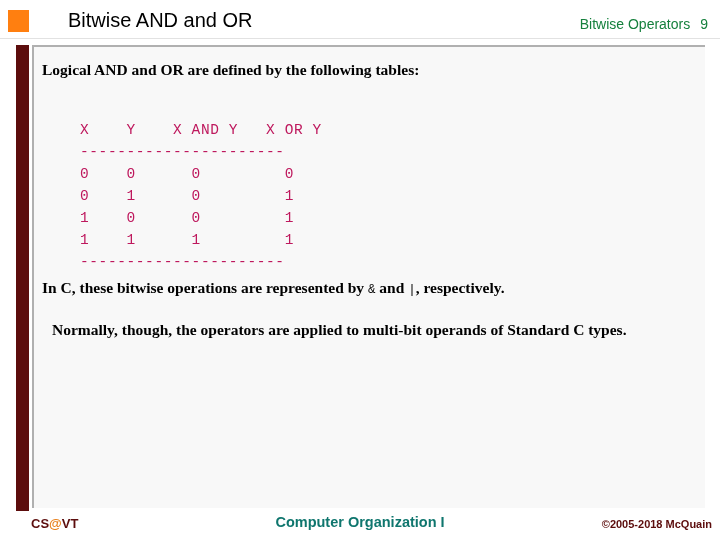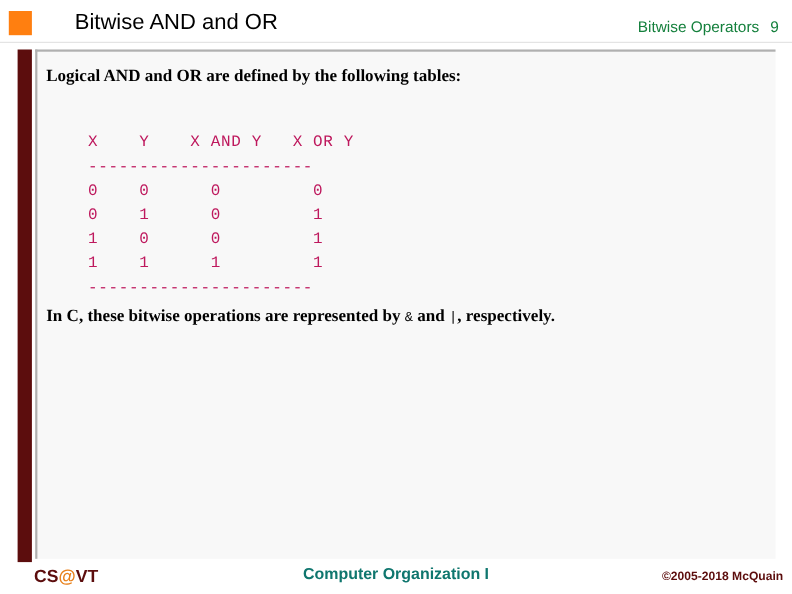--- a/index.html
+++ b/index.html
@@ -124,21 +124,21 @@
     left: 0;
     top: 510px;
     width: 720px;
     height: 30px;
   }
   #footer-logo {
     position: absolute;
     left: 31px;
     top: 6px;
     font-family: "Liberation Sans", sans-serif;
-    font-size: 16px;
+    font-size: 13px;
     font-weight: bold;
     color: #5c0d0d;
     white-space: nowrap;
   }
   #footer-logo .at-symbol { color: #e8801b; }
   #footer-course {
     position: absolute;
     left: 0;
     top: 4px;
     width: 720px;
@@ -181,20 +181,21 @@
   <pre id="truth-table-block">X    Y    X AND Y   X OR Y
 ----------------------
 0    0      0         0
 0    1      0         1
 1    0      0         1
 1    1      1         1
 ----------------------</pre>
 
   <div class="body-line" id="c-operators-line"><span>In C, these bitwise operations are represented by </span><span class="mono-inline">&amp;</span><span> and </span><span class="mono-inline">|</span><span>, respectively.</span></div>
 
+  <div class="body-line" id="normally-line">Normally, though, the operators are applied to multi-bit operands of Standard C types.</div>
 
 </div>
 
 <div id="slide-footer">
   <div id="footer-logo"><span>CS</span><span class="at-symbol">@</span><span>VT</span></div>
   <div id="footer-course">Computer Organization I</div>
   <div id="footer-copyright">©2005-2018 McQuain</div>
 </div>
 
 </body></html>

